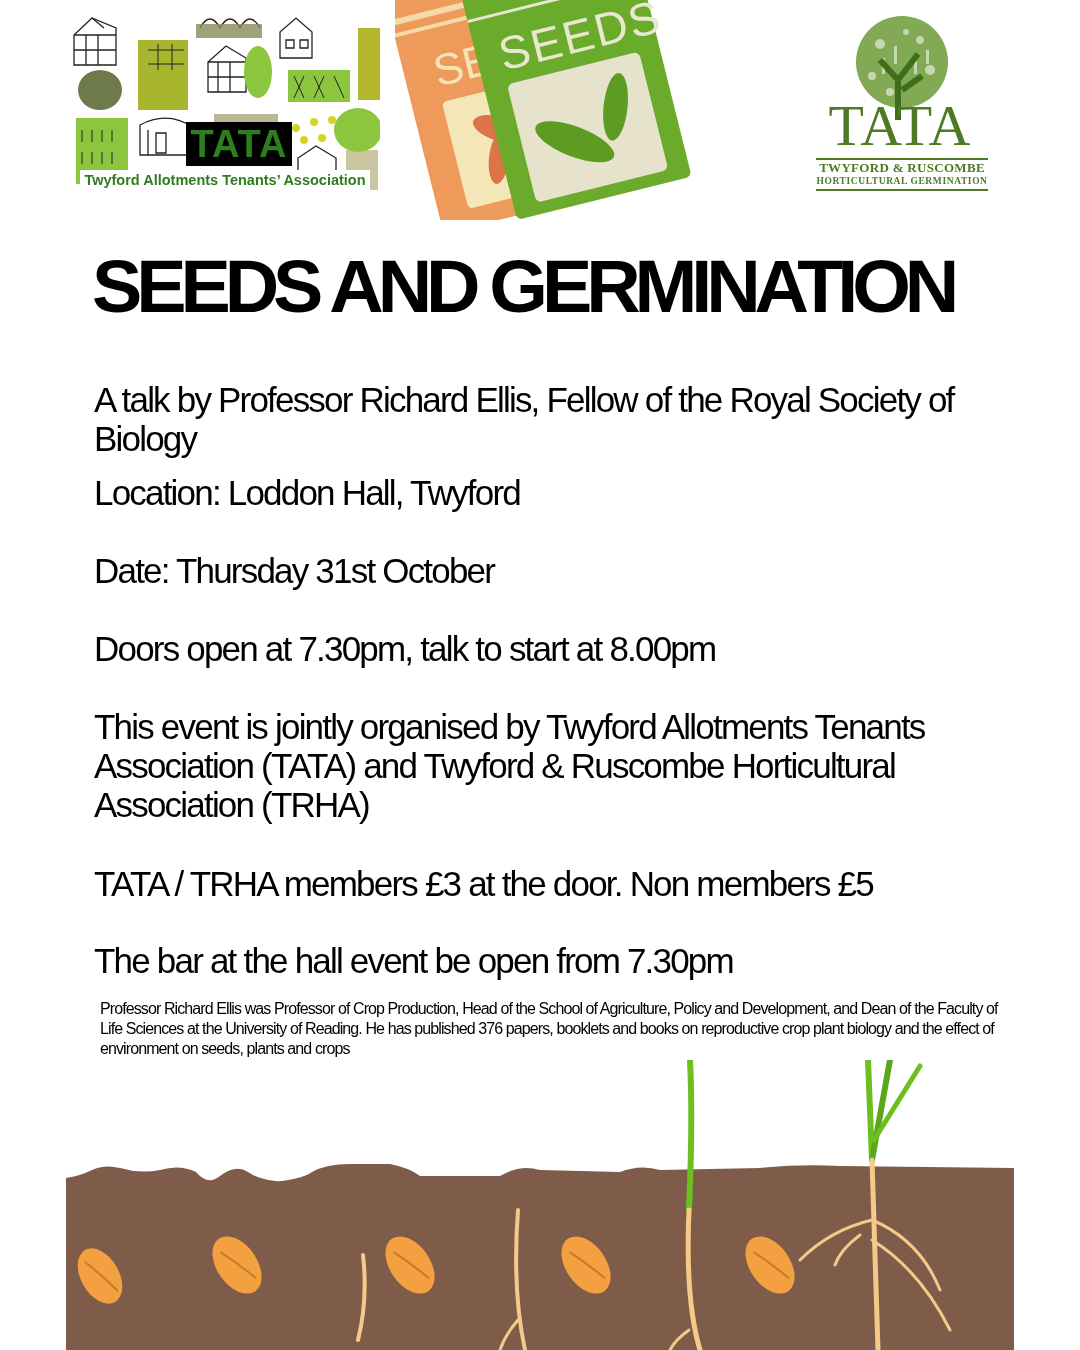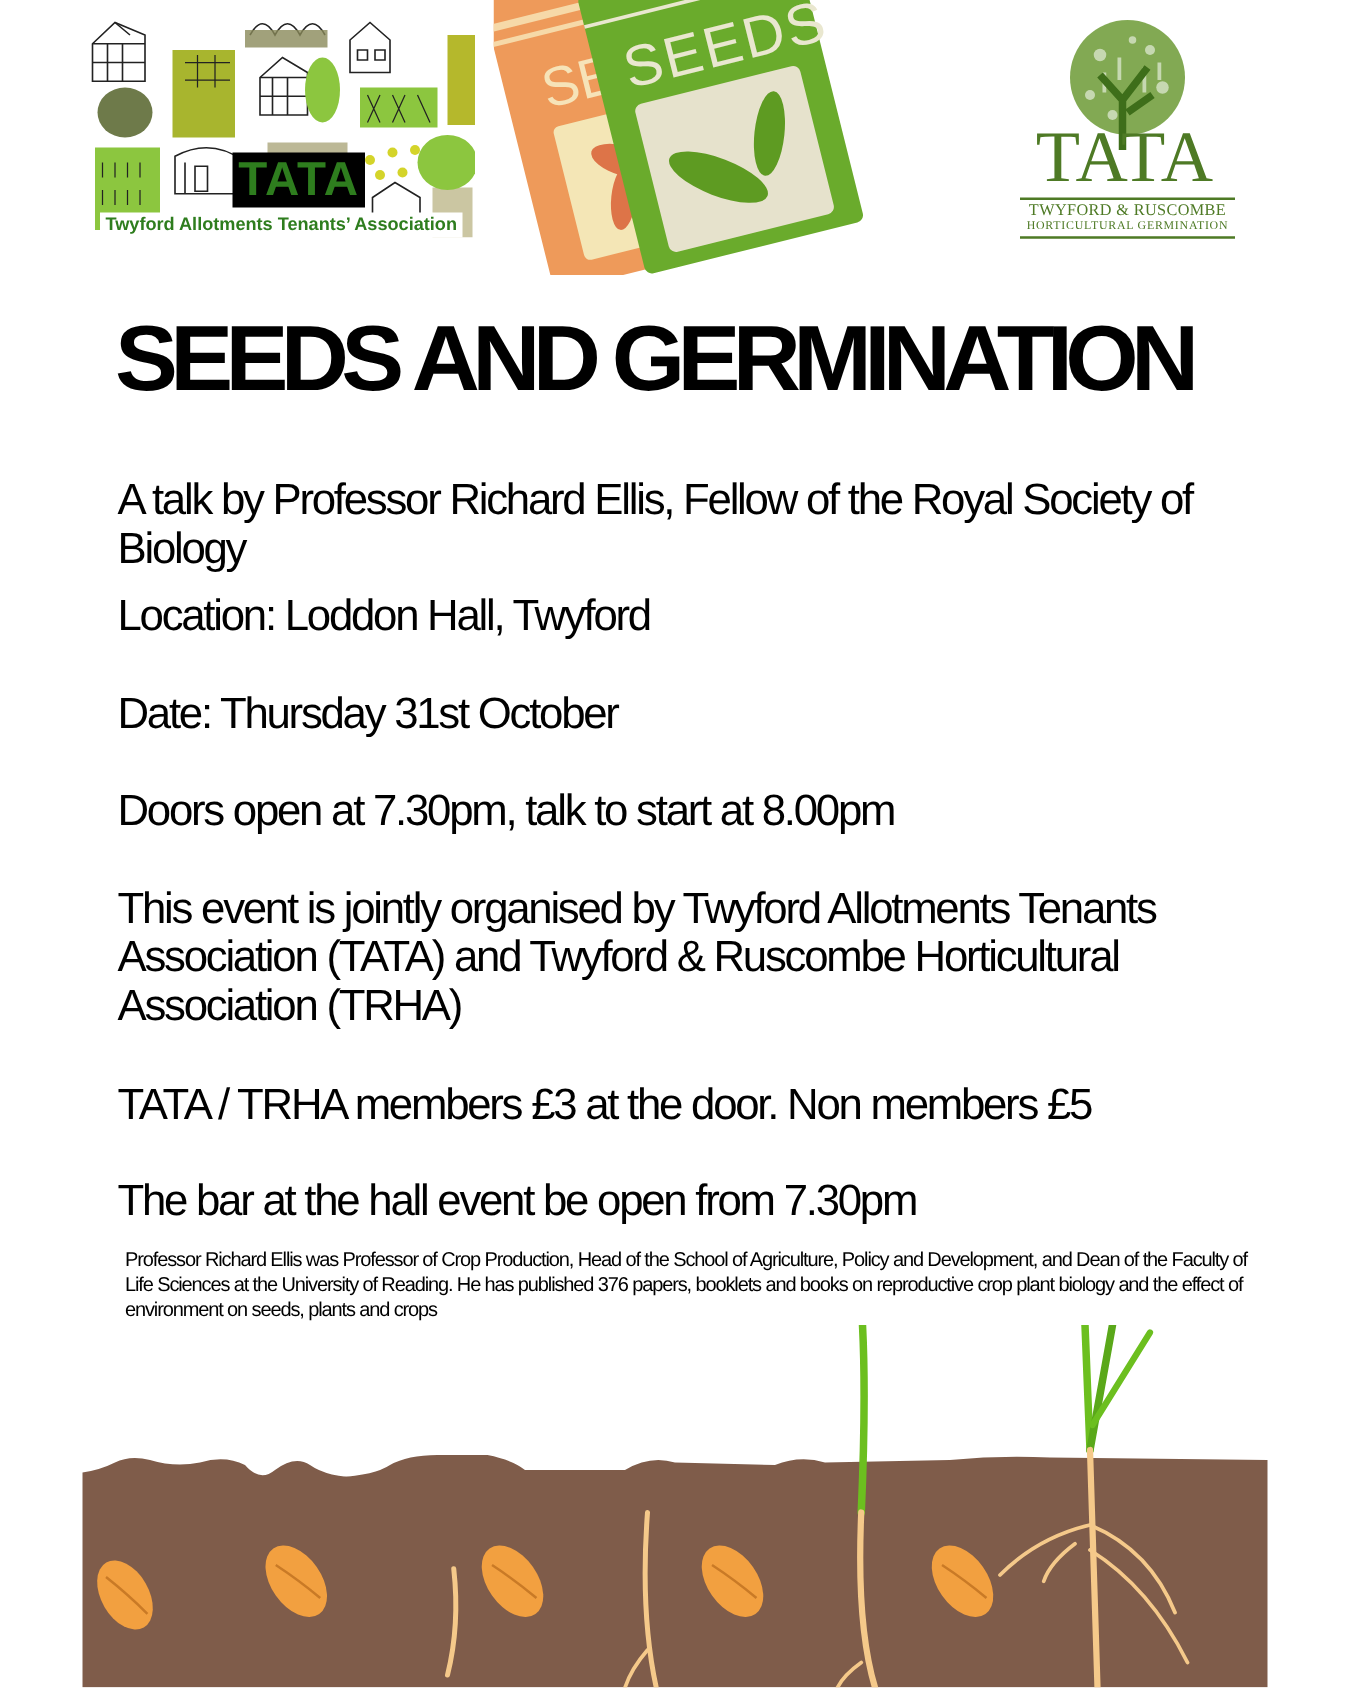--- a/index.html
+++ b/index.html
@@ -24,21 +24,21 @@
     #seed-packets { left: 395px; top: 0; width: 300px; height: 220px; }
     
     #trha-logo { left: 810px; top: 10px; width: 180px; height: 182px; }
     .trha-letters {
       position: absolute; left: 0; top: 86px; width: 180px; text-align: center;
       font-family: "Liberation Serif", serif; color: #4e7a25; font-size: 58px; line-height: 60px; letter-spacing: 1px;
     }
     .trha-rule { position: absolute; left: 6px; width: 172px; height: 1.5px; background: #4e7a25; }
     .trha-sub1, .trha-sub2 {
       position: absolute; left: 0; width: 184px; text-align: center; white-space: nowrap;
-      font-family: "Liberation Serif", serif; color: #4e7a25;
+      font-family: "Liberation Serif", serif; color: #4e7a25; font-weight: bold;
     }
     .trha-sub1 { top: 150px; font-size: 13px; letter-spacing: 0.3px; }
     .trha-sub2 { top: 166px; font-size: 9.5px; letter-spacing: 0.6px; }
 
     
     #main-title {
       left: 92px; top: 244px; width: 900px; white-space: nowrap;
       font-family: "Liberation Sans", sans-serif; font-weight: bold; font-size: 74px; line-height: 86px;
       letter-spacing: -6px; transform: scaleX(1.02); transform-origin: left;
     }

